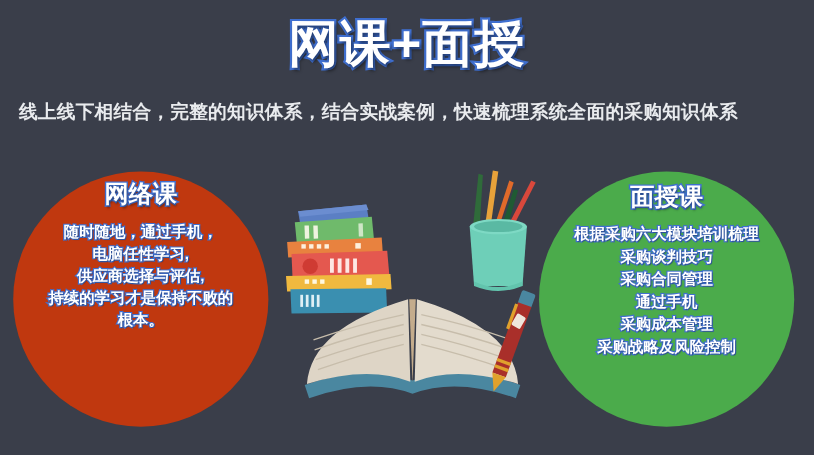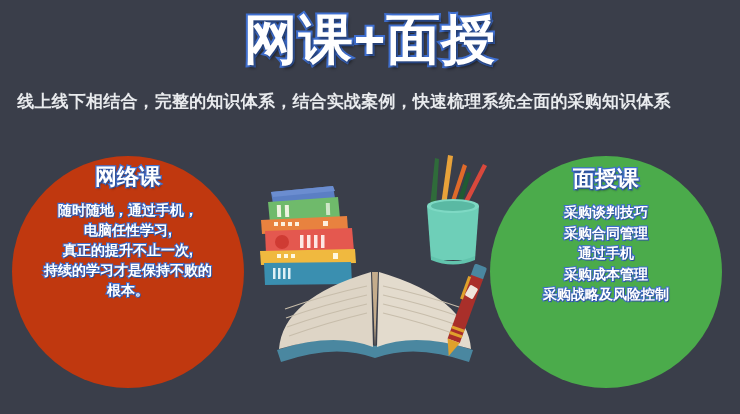--- a/index.html
+++ b/index.html
@@ -16,21 +16,21 @@
     font-family: "Liberation Sans", "DejaVu Sans", sans-serif;
   }
 
   
   #title {
     position: absolute;
     top: 8px;
     left: 0;
     width: 740px;
     text-align: center;
-    font-size: 54px;
+    font-size: 46px;
     font-weight: bold;
     line-height: 62px;
     letter-spacing: 1px;
     color: #ffffff;
     -webkit-text-stroke: 4px #3f6fd0;
     paint-order: stroke fill;
     text-shadow: 2px 3px 3px rgba(0,0,0,0.45);
     white-space: nowrap;
   }
 
@@ -114,29 +114,30 @@
 
   <div id="title">网课+面授</div>
 
   <div id="subtitle">线上线下相结合，完整的知识体系，结合实战案例，快速梳理系统全面的采购知识体系</div>
 
   <div class="circle" id="circle-left">
     <div class="circle-heading">网络课</div>
     <div class="circle-body">
       <div class="circle-line">随时随地，通过手机，</div>
       <div class="circle-line">电脑任性学习,</div>
-      <div class="circle-line">真正的提升不止一次,</div>
+      <div class="circle-line">供应商选择与评估,</div>
       <div class="circle-line">持续的学习才是保持不败的</div>
       <div class="circle-line">根本。</div>
     </div>
   </div>
 
   <div class="circle" id="circle-right">
     <div class="circle-heading">面授课</div>
     <div class="circle-body">
+      <div class="circle-line">根据采购六大模块培训梳理</div>
       <div class="circle-line">采购谈判技巧</div>
       <div class="circle-line">采购合同管理</div>
       <div class="circle-line">通过手机</div>
       <div class="circle-line">采购成本管理</div>
       <div class="circle-line">采购战略及风险控制</div>
     </div>
   </div>
 
   <div id="illustration">
     <svg width="240" height="245" viewBox="0 0 240 245" xmlns="http://www.w3.org/2000/svg">

